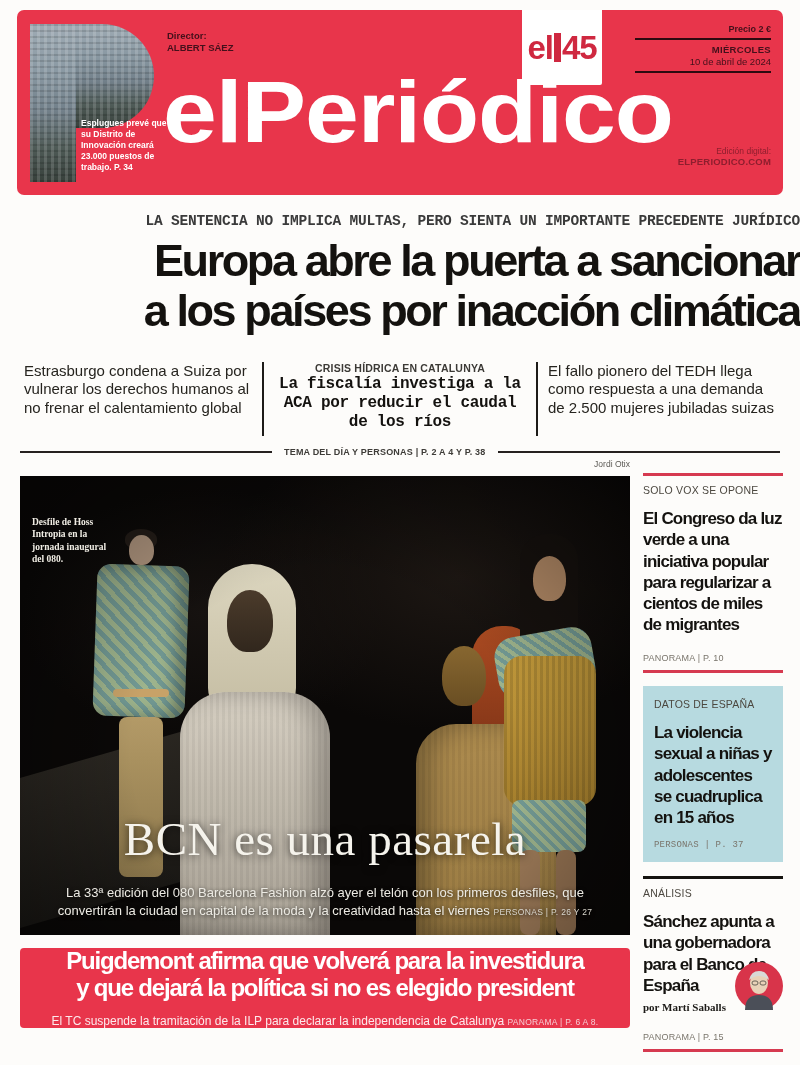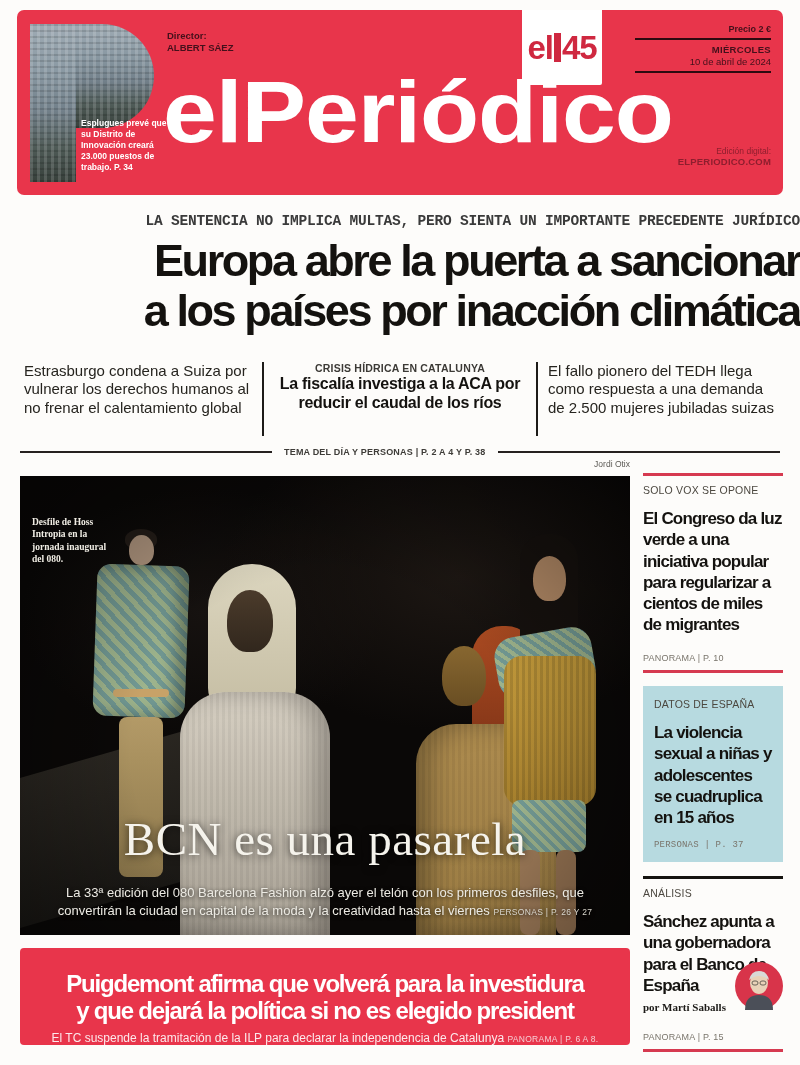--- a/index.html
+++ b/index.html
@@ -40,21 +40,21 @@
 
   
   .kicker-top{position:absolute;left:0;top:213px;width:100%;text-align:right;font-size:14.5px;font-weight:bold;letter-spacing:-.2px;color:#3a3a3a;font-family:Liberation Mono, monospace;}
   .headline{position:absolute;left:0;top:236px;width:100%;text-align:right;color:#14120f;font-weight:bold;font-size:45px;line-height:50px;letter-spacing:-2.4px;}
   .headline span{display:block;}
   .cols{position:absolute;left:20px;top:362px;width:760px;display:grid;grid-template-columns:242px 276px 242px;min-height:74px;}
   .col{font-size:15px;line-height:1.22;color:#26241f;padding:0 4px;}
   .col.c1{text-align:left;}
   .col.c2{border-left:2px solid #1d1b18;border-right:2px solid #1d1b18;padding:0 12px;text-align:center;}
   .c2 .ck{font-size:10.5px;font-weight:bold;color:#3c3a36;letter-spacing:.2px;}
-  .c2 .ch{font-size:16px;font-weight:bold;color:#14120f;line-height:1.18;letter-spacing:-.3px;}
+  .c2 .ch{font-size:16px;font-weight:bold;color:#14120f;line-height:1.18;letter-spacing:-.3px;font-family:Liberation Mono, monospace;}
   .col.c3{text-align:left;padding-left:10px;}
   .section-rule{position:absolute;left:20px;top:447px;width:760px;display:flex;align-items:center;gap:12px;}
   .section-rule .ln1{width:252px;border-top:2px solid #26211f;}
   .section-rule .ln2{flex:1;border-top:2px solid #26211f;}
   .section-rule .lab{font-size:9px;font-weight:bold;color:#3e3c38;letter-spacing:.2px;white-space:nowrap;}
   .credit{position:absolute;left:20px;top:459px;width:610px;text-align:right;font-size:8.5px;color:#5c5a55;}
 
   
   .photo{position:absolute;left:20px;top:476px;width:610px;height:459px;overflow:hidden;
     background:radial-gradient(ellipse 340px 220px at 72% 22%,#1d1713 0%,rgba(10,8,7,0) 70%),
@@ -115,21 +115,21 @@
   .a2{top:216px;height:176px;background:var(--highlight_blue);padding:10px 11px;}
   .a2 .sb-k{margin-top:2px;}
   .a2 .sb-h{margin-top:12px;}
   .a2 .sb-t{left:11px;bottom:12px;font-family:Liberation Mono, monospace;}
   .a3{top:406px;height:176px;}
   .a3 .rule-red.bot{position:absolute;left:0;right:0;bottom:0;}
   .byline{font-family:"Liberation Serif",serif;font-weight:bold;font-size:11px;color:#1d1b18;margin-top:5px;}
   .avatar{position:absolute;right:0;top:86px;width:48px;height:48px;}
 
   
-  .banner{position:absolute;left:20px;top:948px;width:610px;height:97px;background:var(--brand_red);border-radius:4px;display:flex;flex-direction:column;align-items:center;justify-content:flex-end;padding:0 12px;}
+  .banner{position:absolute;left:20px;top:948px;width:610px;height:80px;background:var(--brand_red);border-radius:4px;display:flex;flex-direction:column;align-items:center;justify-content:space-between;padding:0 12px;}
   .banner-h{color:#fff;font-weight:bold;font-size:24px;line-height:1.12;letter-spacing:-1.2px;text-align:center;}
   .banner-h span{display:block;}
   .banner-s{margin-top:6px;color:#fde9ec;font-size:12px;text-align:center;}
   .banner-s .tag{font-size:8.5px;letter-spacing:.3px;color:#f6ccd3;}
 </style>
 </head>
 <body>
 
 <div id="page">
 

